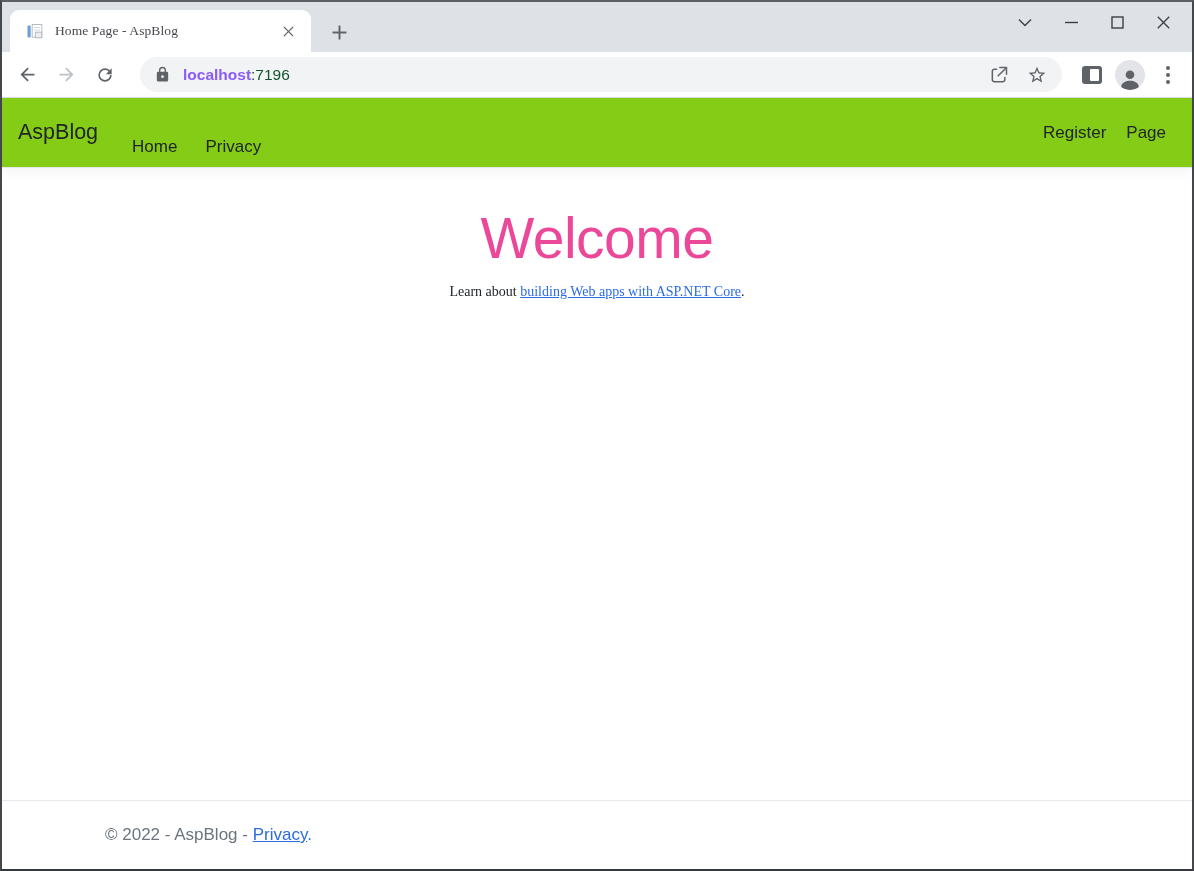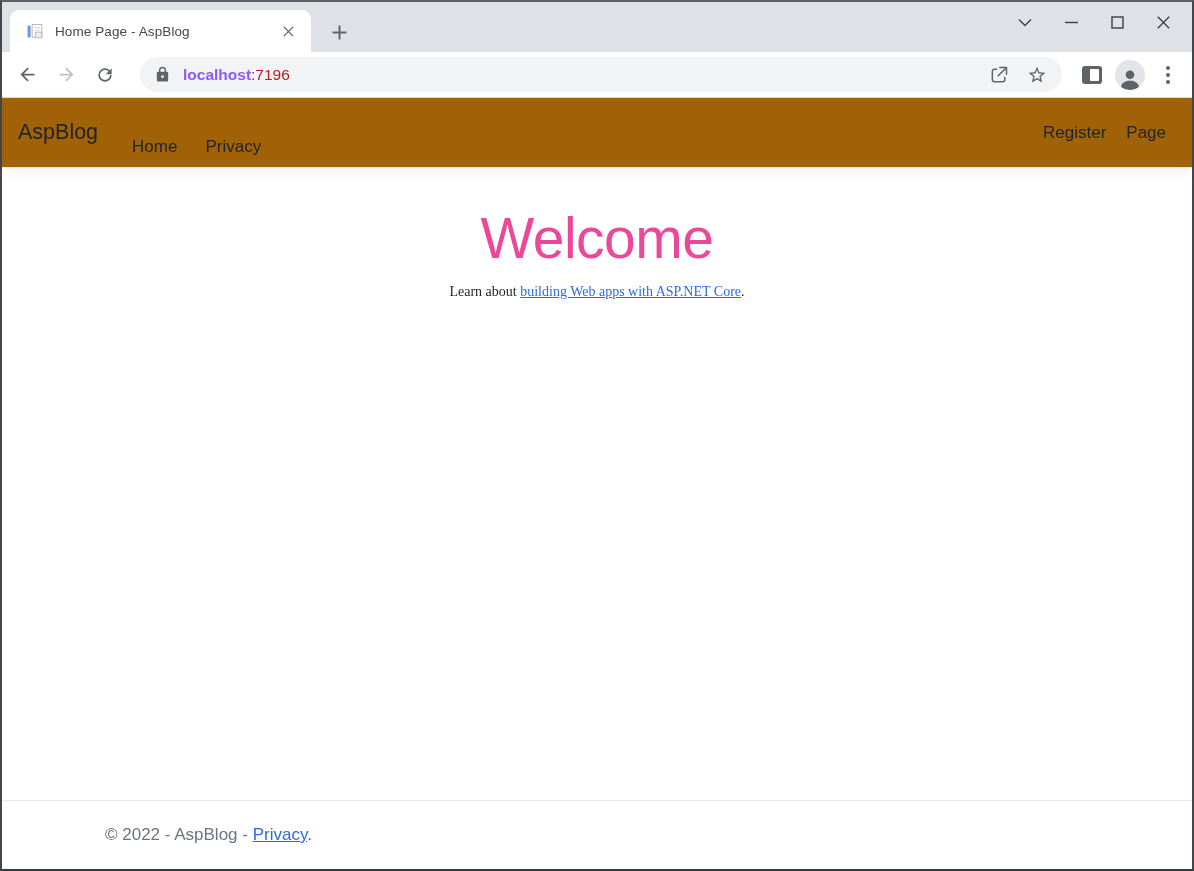--- a/index.html
+++ b/index.html
@@ -7,21 +7,21 @@
   body { position:relative; overflow:hidden; background:#54585c; }
 
   .browser { position:absolute; inset:0; background:#dee1e6;
     border-top:2px solid #5c6065; border-left:2px solid #44474b;
     border-right:2px solid #44474b; border-bottom:2px solid #35383c; }
 
   
   .tabstrip { position:relative; height:50px; background:#dee1e6; }
   .tab { position:absolute; left:8px; top:8px; width:301px; height:42px;
     background:#fff; border-radius:9px 9px 0 0; display:flex; align-items:center;
-    padding:0 10px 0 17px; }
+    padding:0 10px 0 17px;font-family:Liberation Serif, serif; }
   .tab-title { font-size:13.5px; color:#45494e; flex:1; white-space:nowrap;
     overflow:hidden; margin-left:11px; letter-spacing:.1px; }
   .tab-close { width:18px; height:18px; display:flex; align-items:center; justify-content:center;
     color:#5f6368; border-radius:50%; cursor:pointer; margin-right:4px; }
   .favicon { width:17px; height:17px; flex:0 0 auto; }
   .newtab-btn { position:absolute; left:323px; top:16px; width:28px; height:28px;
     display:flex; align-items:center; justify-content:center; color:#5f6368; border-radius:50%; }
 
   .win-controls { position:absolute; right:6px; top:0; height:40px; display:flex; align-items:center; }
   .win-btn { width:46px; height:32px; display:flex; align-items:center; justify-content:center; color:#3c4043; }
@@ -30,38 +30,38 @@
   .toolbar { position:relative; height:46px; background:#fff; border-bottom:1px solid #dadce0;
     display:flex; align-items:center; }
   .nav-btn { width:28px; height:28px; display:flex; align-items:center; justify-content:center;
     color:#5f6368; border-radius:50%; margin-left:11px; }
   .nav-btn.disabled { color:#bdc1c6; }
   .omnibox { position:absolute; left:138px; top:5px; width:922px; height:35px;
     background:#f1f3f4; border-radius:18px; display:flex; align-items:center; padding:0 10px 0 14px; }
   .omni-lock { color:#5f6368; width:17px; height:17px; flex:0 0 auto; }
   .omni-text { margin-left:12px; font-size:15.5px; flex:1; white-space:nowrap; }
   .omni-host { color:#8b5cf6;font-weight:bold; }
-  .omni-port { color:#b91c1c; }
+  .omni-port { color:#14532d; }
   .omni-action { width:30px; height:30px; display:flex; align-items:center; justify-content:center;
     color:#5f6368; border-radius:50%; margin-left:8px; }
   .toolbar-right { position:absolute; right:8px; top:0; height:46px; display:flex; align-items:center; }
   .sidepanel-icon { width:20px; height:18px; background:#5f6368; border-radius:3px; position:relative; }
   .sidepanel-icon::after { content:""; position:absolute; right:3px; top:3px; bottom:3px; width:9px;
     background:#fff; border-radius:1px; }
   .tb-btn { width:32px; height:32px; display:flex; align-items:center; justify-content:center;
     border-radius:50%; margin-left:6px; color:#5f6368; }
   .avatar { width:30px; height:30px; border-radius:50%; background:#e2e4e8; display:flex;
     align-items:flex-end; justify-content:center; overflow:hidden; color:#5f6368; }
   .kebab { display:flex; flex-direction:column; gap:3px; }
   .kebab i { width:4px; height:4px; border-radius:50%; background:#5f6368; }
 
   
   .page { position:relative; background:#fff; height:771px; }
   .site-navbar { height:70px; display:flex; align-items:center; padding:0 18px 0 16px;
-    background:#a16207; border-bottom:1px solid #e4e7e9; box-shadow:0 4px 12px rgba(0,0,0,.05);
+    background:#84cc16; border-bottom:1px solid #e4e7e9; box-shadow:0 4px 12px rgba(0,0,0,.05);
     position:relative; z-index:2; }
   .brand { font-size:21.5px; color:#212529; text-decoration:none; margin-right:26px; }
   .site-nav { display:flex; gap:12px;margin-top:28px; }
   .site-nav a, .account-nav a { font-size:17px; color:#212529; text-decoration:none; padding:8px; }
   .account-nav { margin-left:auto; display:flex; gap:4px; }
 
   .main { text-align:center; }
   .main h1 { margin-top:36px; font-size:57px; font-weight:300; color:#ec4899; line-height:1.2;
     letter-spacing:-.5px; }
   .main p { margin-top:12px; font-size:14px; color:#212529;font-family:Liberation Serif, serif; }

